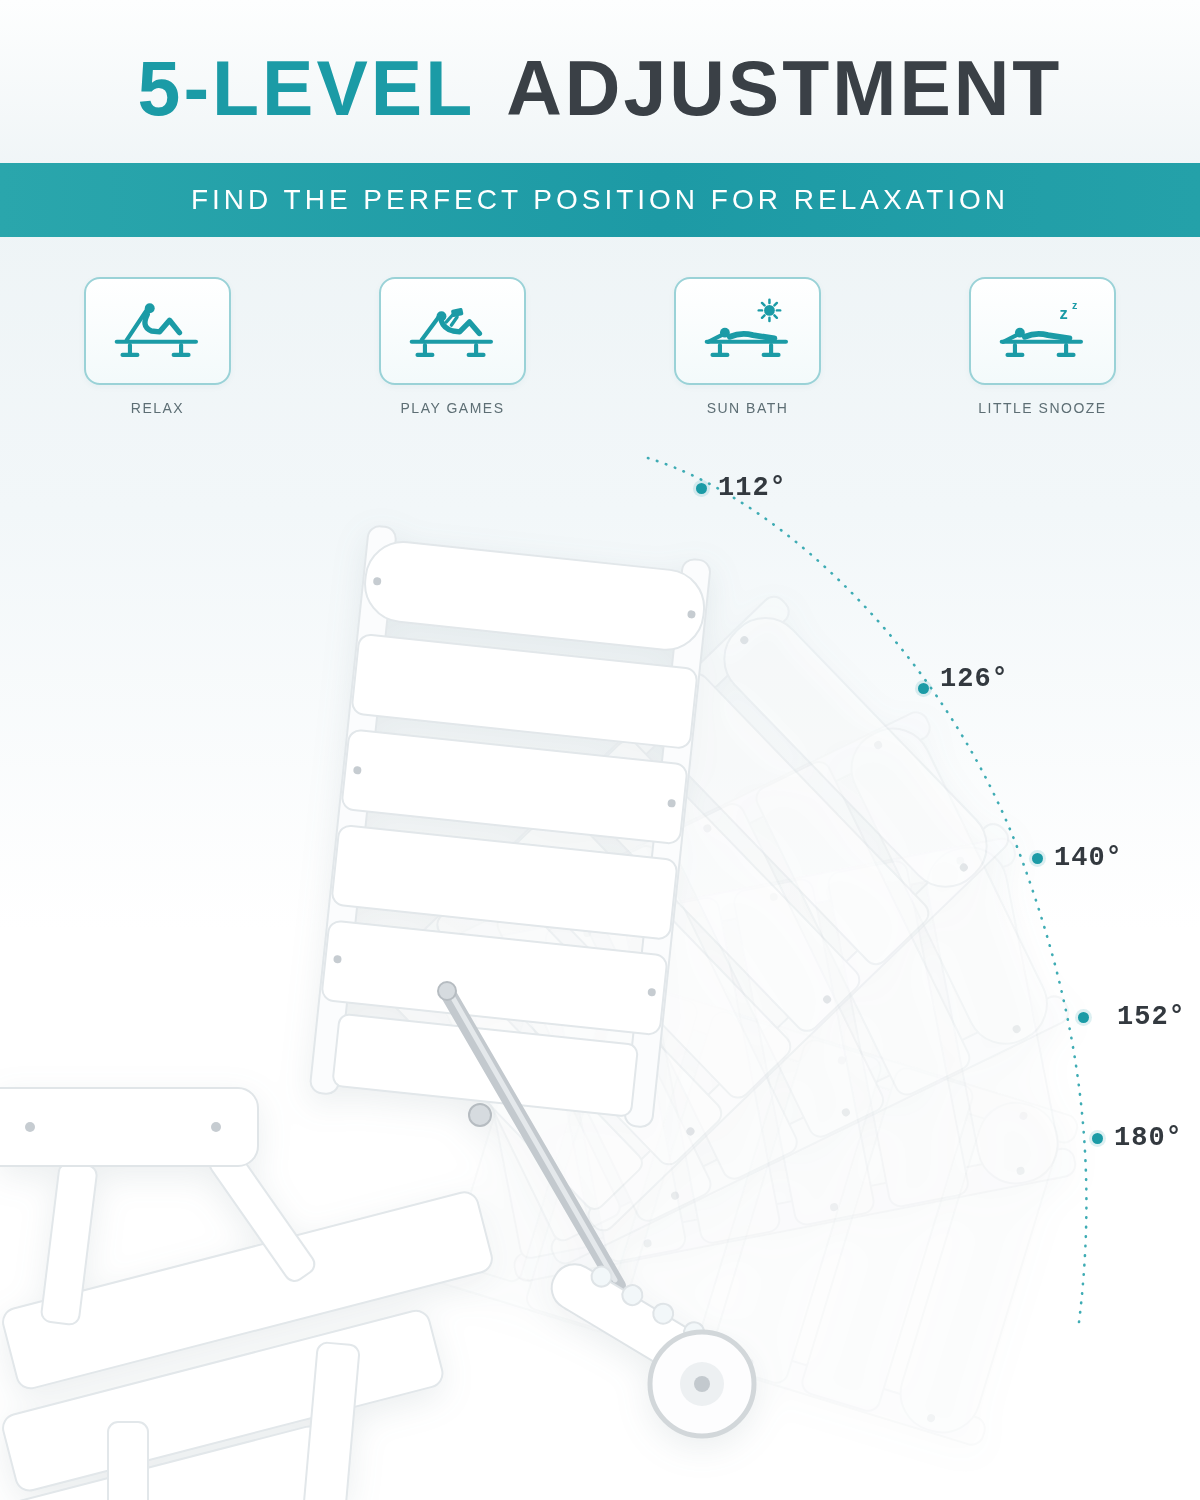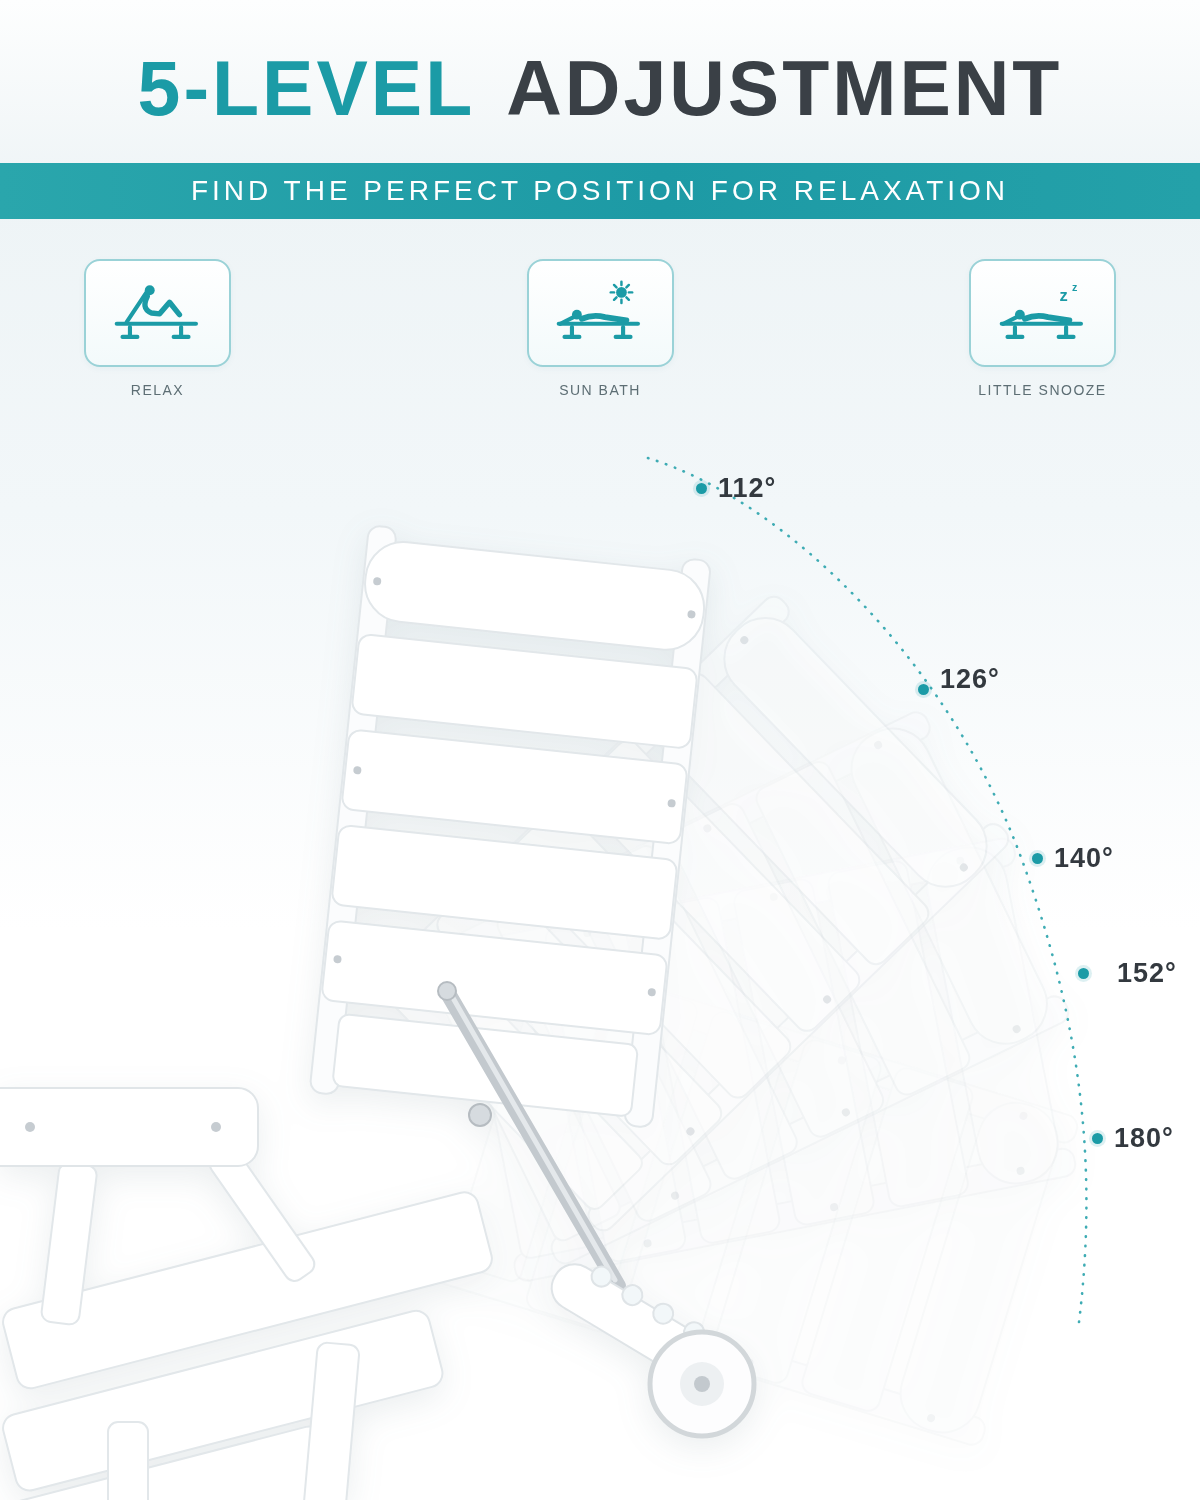--- a/index.html
+++ b/index.html
@@ -6,36 +6,36 @@
   html,body { width:1200px; height:1500px; }
   body {
     font-family:"Liberation Sans", sans-serif;
     background:linear-gradient(180deg,#fdfefe 0%,#eef4f6 13%,#f2f7f9 34%,#ffffff 62%,#ffffff 100%);
     position:relative; overflow:hidden;
   }
   .title { text-align:center; padding-top:50px; font-size:77px; letter-spacing:3px; line-height:1; white-space:nowrap; }
   .title-highlight { color:#1b9ba6; font-weight:bold; }
   .title-rest { color:#3a4046; font-weight:bold; margin-left:31px; }
   .banner {
-    margin-top:36px; height:56px;
+    margin-top:36px; height:74px;
     background:linear-gradient(90deg,#2aa6ac 0%,#1d9aa5 55%,#24a1a9 100%);
     display:flex; align-items:center; justify-content:center;
   }
   .banner-text { color:#ffffff; font-size:28px; letter-spacing:4px; font-weight:500; }
   .cards { display:flex; justify-content:space-between; padding:0 84px; margin-top:40px; }
   .card-wrap { width:147px; display:flex; flex-direction:column; align-items:center; }
   .card {
     width:147px; height:108px; border:2px solid #9ad2d7; border-radius:16px;
     background:linear-gradient(180deg,#ffffff 0%,#f3fafb 100%);
     display:flex; align-items:center; justify-content:center;
     box-shadow:0 2px 6px rgba(40,120,130,0.05);
   }
   .pos-icon { width:100px; height:66px; }
   .card-label { margin-top:15px; font-size:14px; letter-spacing:1.5px; color:#5d6e74; text-align:center; white-space:nowrap; }
-  .stage { position:absolute; left:0; top:440px; width:992px; height:1060px; }
+  .stage { position:absolute; left:0; top:440px; width:992px; height:1060px;font-family:Liberation Mono, monospace; }
   .chair-svg { position:absolute; left:0; top:0; filter:drop-shadow(0 10px 16px rgba(70,100,110,0.10)); }
   .arc-svg { position:absolute; left:0; top:0; pointer-events:none; }
   .angle-item { position:absolute; display:flex; align-items:center; gap:11px; }
   .angle-dot { width:11px; height:11px; border-radius:50%; background:#1b9ba6; box-shadow:0 0 0 3px rgba(27,155,166,0.15); flex:none; }
   .angle-text { font-size:27px; color:#33393f; font-weight:bold; letter-spacing:1px; }
 </style>
 </head>
 <body>
 
 <div class="page">
@@ -60,20 +60,39 @@
               <path d="M79 69 H97"></path>
           </g>
           <circle cx="50" cy="12.5" r="6" fill="#1b9ba6"></circle>
           <path d="M47 20 C43 28 42 36 52 40 L62 41 L74 27 L86 42" fill="none" stroke="#1b9ba6" stroke-width="6.5" stroke-linecap="round" stroke-linejoin="round"></path>
         </svg>
       </div>
       <div class="card-label">RELAX</div>
     </div>
 
 
+    <div class="card-wrap">
+      <div class="card">
+        <svg class="pos-icon" viewBox="0 0 120 80">
+          <g fill="none" stroke="#1b9ba6" stroke-width="5" stroke-linecap="round" stroke-linejoin="round">
+            <path d="M10 53 H106"></path>
+              <path d="M22 51 L42 24"></path>
+            <path d="M26 57 V69"></path>
+              <path d="M88 57 V69"></path>
+              <path d="M17 69 H35"></path>
+              <path d="M79 69 H97"></path>
+          </g>
+          <circle cx="46" cy="22" r="6" fill="#1b9ba6"></circle>
+          <path d="M46 28 C48 34 52 38 60 40 L68 41 L80 29 L92 43" fill="none" stroke="#1b9ba6" stroke-width="6.5" stroke-linecap="round" stroke-linejoin="round"></path>
+          <rect x="58" y="13" width="14" height="9" rx="2" fill="#1b9ba6" transform="rotate(-12 65 17)"></rect>
+          <path d="M52 29 L60 20 M58 33 L65 23" fill="none" stroke="#1b9ba6" stroke-width="4" stroke-linecap="round"></path>
+        </svg>
+      </div>
+      <div class="card-label">PLAY GAMES</div>
+    </div>
 
     <div class="card-wrap">
       <div class="card">
         <svg class="pos-icon" viewBox="0 0 120 80">
           <g fill="none" stroke="#1b9ba6" stroke-width="5" stroke-linecap="round" stroke-linejoin="round">
             <path d="M10 53 H106"></path>
               <path d="M12 53 L28 45"></path>
             <path d="M26 57 V69"></path>
               <path d="M88 57 V69"></path>
               <path d="M17 69 H35"></path>
@@ -210,21 +229,21 @@
       <span class="angle-text">112°</span>
     </div>
     <div class="angle-item" style="left:918px; top:224px;align-items:flex-end;">
       <span class="angle-dot"></span>
       <span class="angle-text">126°</span>
     </div>
     <div class="angle-item" style="left:1032px; top:403px;">
       <span class="angle-dot"></span>
       <span class="angle-text">140°</span>
     </div>
-    <div class="angle-item" style="left:1078px; top:518px;gap:28px;">
+    <div class="angle-item" style="left:1078px; top:562px;gap:28px;">
       <span class="angle-dot"></span>
       <span class="angle-text">152°</span>
     </div>
     <div class="angle-item" style="left:1092px; top:683px;">
       <span class="angle-dot"></span>
       <span class="angle-text">180°</span>
     </div>
 
   </div>
 </div>

